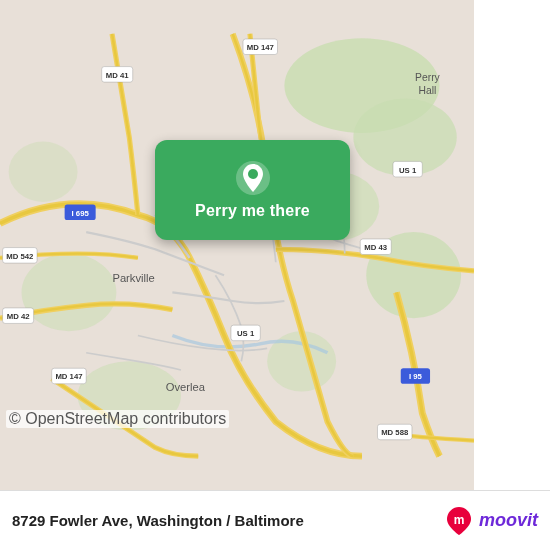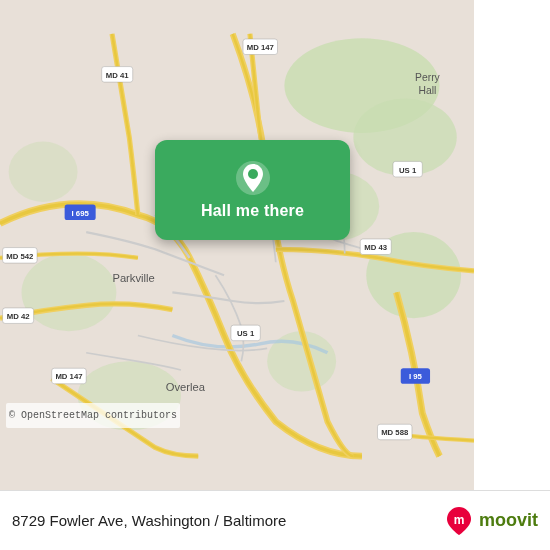--- a/index.html
+++ b/index.html
@@ -64,52 +64,52 @@
       background: white;
       border-top: 1px solid #ddd;
       display: flex;
       align-items: center;
       justify-content: space-between;
       padding: 0 12px;
     }
 
     #address-text {
       font-size: 15px;
-      font-weight: 400;
+      font-weight: 700;
       color: #222;
     }
 
     #moovit-logo {
       display: flex;
       align-items: center;
       gap: 4px;
     }
 
     #moovit-icon {
       width: 32px;
       height: 32px;
     }
 
     #moovit-name {
       font-size: 18px;
       font-weight: 700;
-      color: #4d7c0f;
+      color: #6d28d9;
+      font-style: italic;
     }
 
     
     #osm-credit {
       position: absolute;
       bottom: 62px;
       left: 6px;
-      font-size: 10px;
+      font-size: 16px;
       color: #555;
       background: rgba(255,255,255,0.75);
-      padding: 7px 3px;
+      padding: 0 3px;
       border-radius: 2px;
-      font-family: Liberation Mono, monospace;
     }
   </style>
 </head>
 <body>
 
 <div id="map-container">
 
   <svg id="map-svg" viewBox="0 0 550 490" xmlns="http://www.w3.org/2000/svg">
 
     <rect width="550" height="490" fill="#e8e0d8"></rect>
@@ -205,21 +205,21 @@
     <text x="496" y="70" text-anchor="middle" font-size="12" fill="#555" font-weight="500">Hall</text>
   </svg>
 
   <div id="take-me-there-card">
 
     <svg id="pin-icon" viewBox="0 0 36 36" xmlns="http://www.w3.org/2000/svg">
       <circle cx="18" cy="18" r="17" fill="white" opacity="0.25"></circle>
       <path d="M18 4 C12 4 8 9 8 14 C8 21 18 32 18 32 C18 32 28 21 28 14 C28 9 24 4 18 4 Z" fill="white"></path>
       <circle cx="18" cy="14" r="5" fill="#3aaa5e"></circle>
     </svg>
-    <span id="take-me-there-label">Hall me there</span>
+    <span id="take-me-there-label">Perry me there</span>
   </div>
 
   <div id="osm-credit">
     <span>© OpenStreetMap contributors</span>
   </div>
 </div>
 
 <div id="bottom-bar">
   <span id="address-text">8729 Fowler Ave, Washington / Baltimore</span>
 

